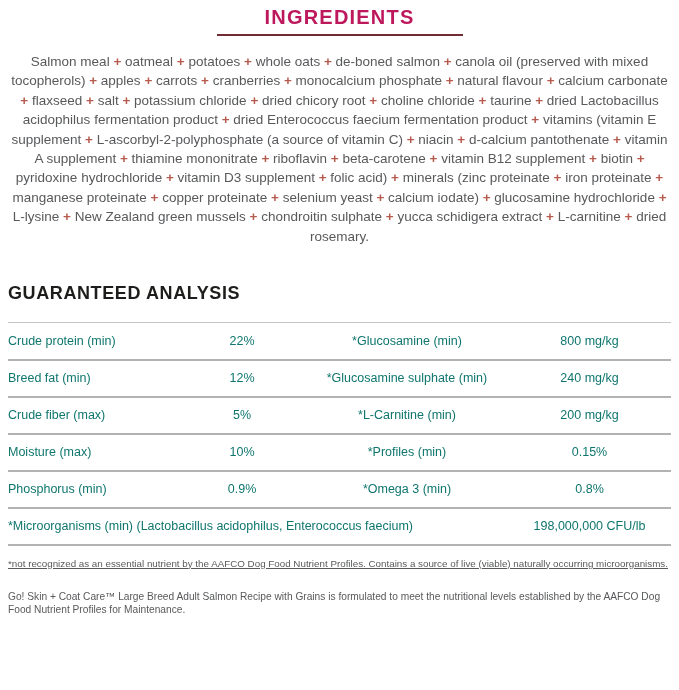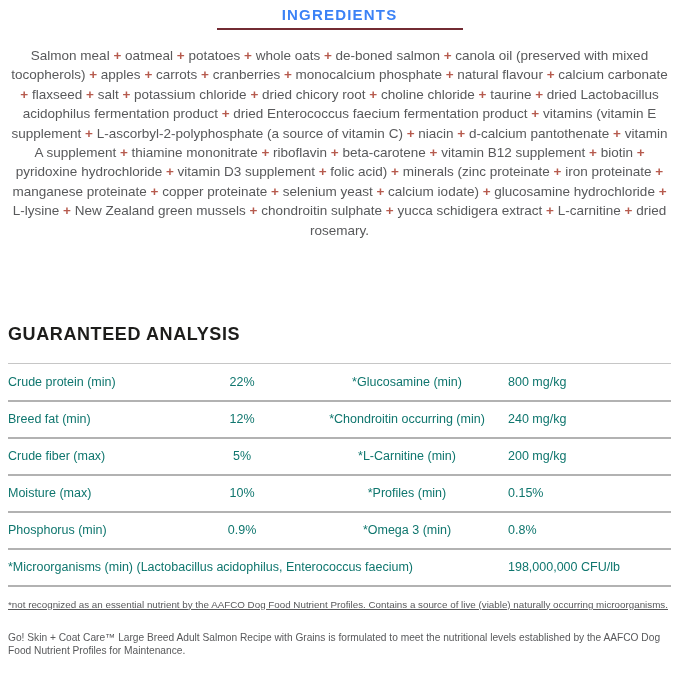--- a/index.html
+++ b/index.html
@@ -13,45 +13,45 @@
     -webkit-font-smoothing: antialiased;
   }
   .page {
     width: 679px;
     height: 690px;
     position: relative;
   }
   .ingredients-title {
     padding-top: 6px;
     text-align: center;
-    font-size: 15px;
+    font-size: 20px;
     font-weight: bold;
     letter-spacing: 1.2px;
-    color: #3b82f6;
+    color: #be185d;
   }
   .title-rule {
     width: 246px;
     height: 2px;
     background: var(--rule, #722b33);
     margin: 5px auto 0 auto;
   }
   .ingredients-text {
     width: 666px;
     margin: 16px auto 0 auto;
     text-align: center;
     font-size: 13.5px;
     line-height: 19.4px;
     color: #58595b;
   }
   .ingredients-text .plus {
     color: var(--accent, #b65a4d);
     font-weight: bold;
   }
   .ga-title {
-    margin: 84px 0 0 8px;
+    margin: 37px 0 0 8px;
     font-size: 18px;
     font-weight: bold;
     letter-spacing: 0.6px;
     color: #1d1d1b;
   }
   table.ga-table {
     margin: 18px 0 0 8px;
     width: 663px;
     border-collapse: collapse;
     table-layout: fixed;
@@ -64,21 +64,21 @@
     border-bottom: 2px solid #b2b2b2;
   }
   table.ga-table td {
     padding: 0;
     vertical-align: middle;
     box-sizing: border-box;
   }
   td.c1 { width: 170px; text-align: left; }
   td.c2 { width: 128px; text-align: center; }
   td.c3 { width: 202px; text-align: center; padding-left: 16px; }
-  td.c4 { width: 163px; }
+  td.c4 { width: 163px; text-align: center; }
   .footnote-1 {
     margin: 12px 0 0 8px;
     width: 666px;
     font-size: 9.8px;
     color: #58595b;
     text-decoration: underline;
   }
   .footnote-2 {
     margin: 21px 0 0 8px;
     width: 660px;
@@ -104,21 +104,21 @@
     <tbody>
         <tr>
           <td class="c1">Crude protein (min)</td>
           <td class="c2">22%</td>
           <td class="c3">*Glucosamine (min)</td>
           <td class="c4">800 mg/kg</td>
         </tr>
         <tr>
           <td class="c1">Breed fat (min)</td>
           <td class="c2">12%</td>
-          <td class="c3">*Chondroitin occurring (min)</td>
+          <td class="c3">*Glucosamine sulphate (min)</td>
           <td class="c4">240 mg/kg</td>
         </tr>
         <tr>
           <td class="c1">Crude fiber (max)</td>
           <td class="c2">5%</td>
           <td class="c3">*L-Carnitine (min)</td>
           <td class="c4">200 mg/kg</td>
         </tr>
         <tr>
           <td class="c1">Moisture (max)</td>

